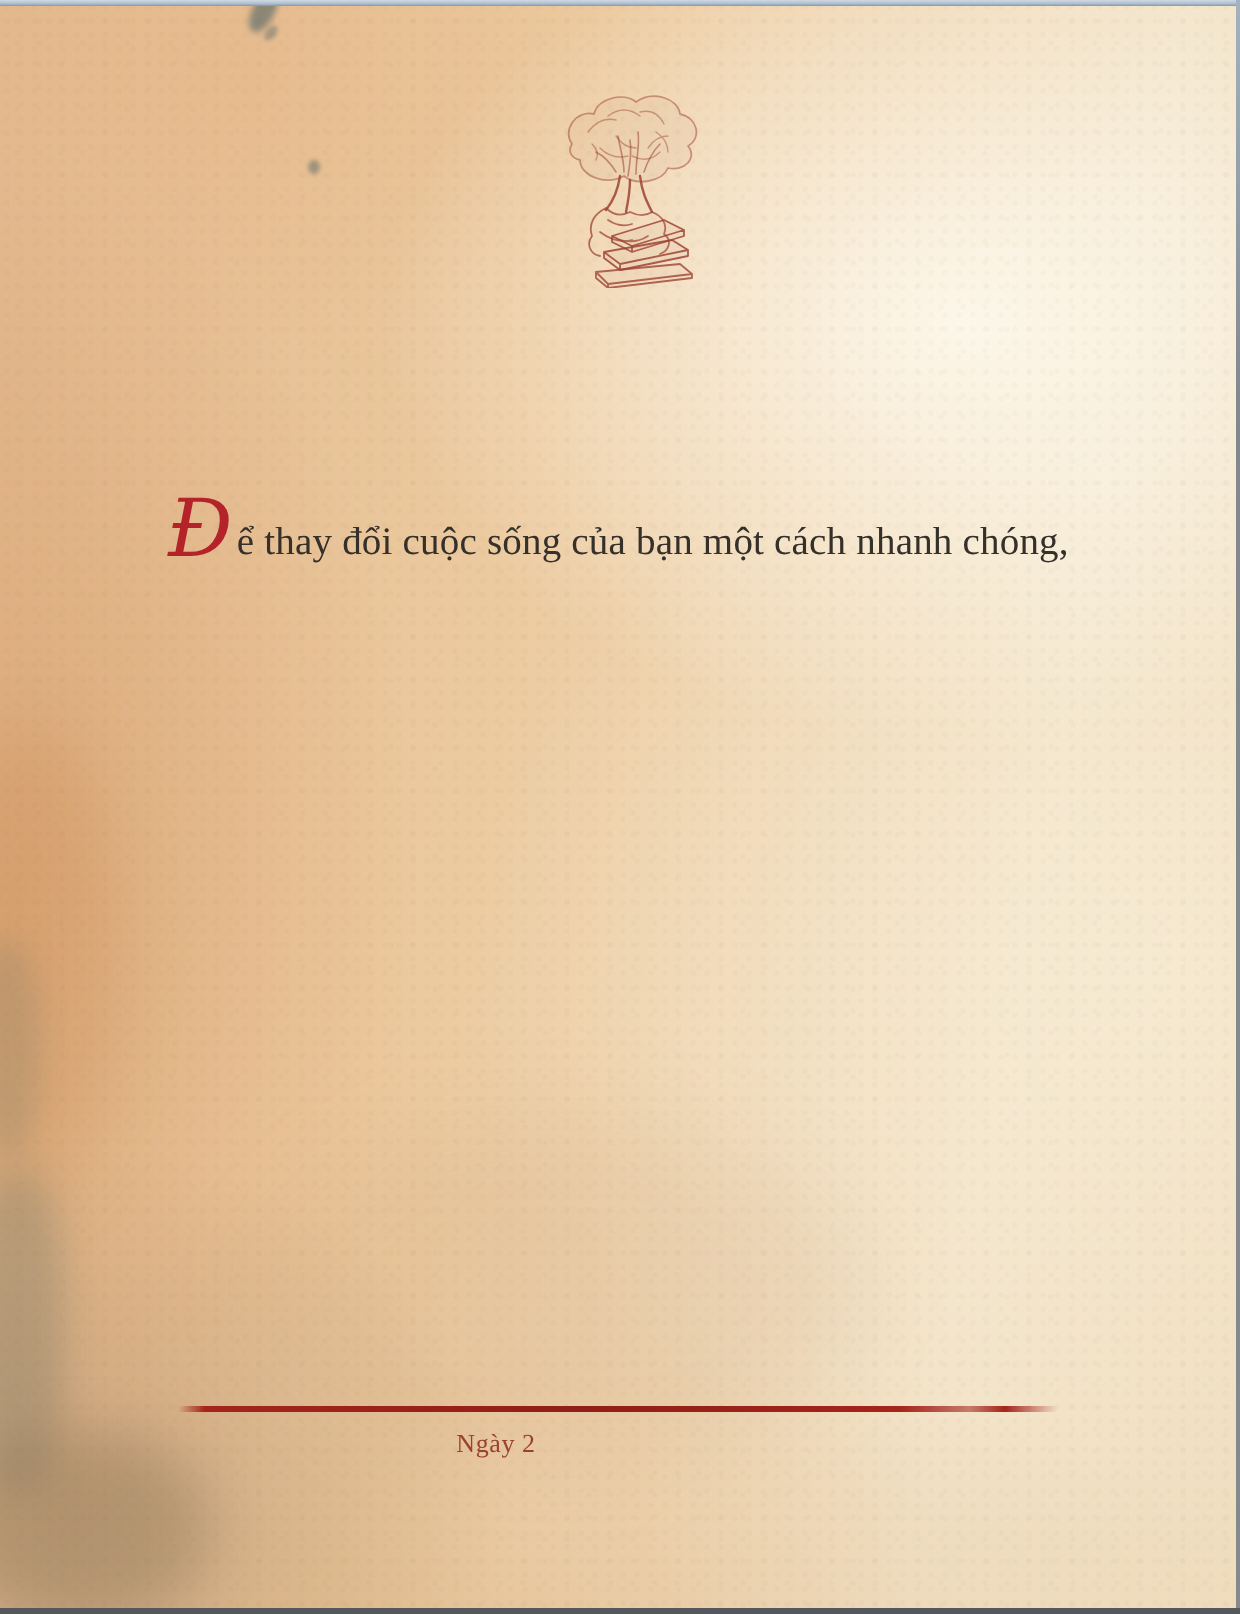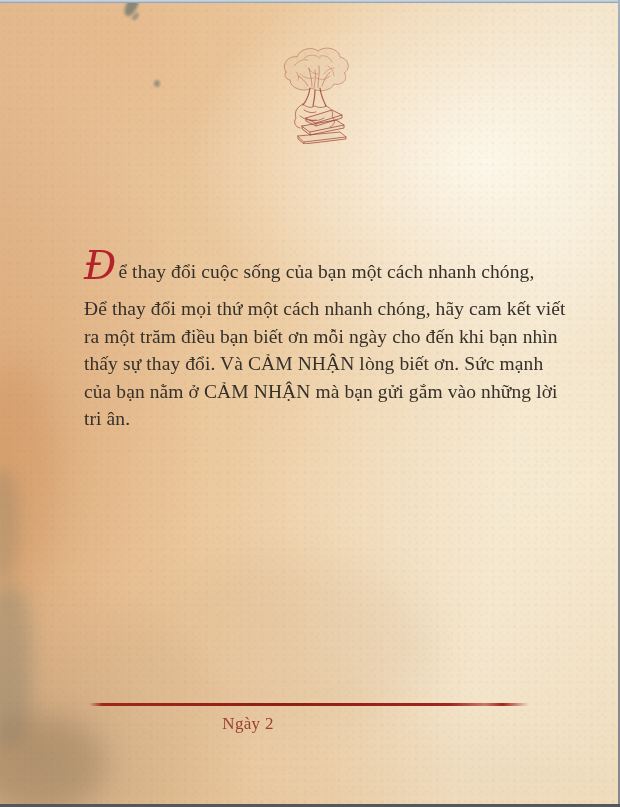--- a/index.html
+++ b/index.html
@@ -62,21 +62,21 @@
   }
 
   .footer-rule {
     position:absolute; left:89px; top:703px; width:440px; height:3px; border-radius:2px;
     background: linear-gradient(to right,
       rgba(163,37,28,0) 0%, #a3251c 3%, #8f1f18 45%, #a3251c 82%,
       rgba(163,37,28,0.55) 90%, #a3251c 94%, rgba(163,37,28,0) 100%);
   }
   .footer-label {
     position:absolute; top:714px; left:0; width:496px;
-    text-align:center; font-size:17px; color:#9a4130; letter-spacing:0.3px;
+    text-align:center; font-size:13px; color:#9a4130; letter-spacing:0.3px;
   }
 </style>
 </head>
 <body>
 
 <div class="page">
 
   <div class="grain"></div>
   <div class="stain stain-warm-left"></div>
   <div class="stain stain-left-mid"></div>
@@ -97,25 +97,20 @@
       <path d="M30,72 L56,64 L66,69 L40,77 Z M40,77 L40,80 L66,72 L66,69 M30,72 L30,75 L40,80" stroke-width="0.9" opacity="0.85" fill="rgba(200,150,120,0.12)"></path>
       <path d="M26,80 L60,74 L68,79 L34,86 Z M34,86 L34,89 L68,82 L68,79 M26,80 L26,83 L34,89" stroke-width="0.9" opacity="0.85" fill="rgba(200,150,120,0.12)"></path>
       <path d="M22,90 L64,86 L70,91 L28,96 Z M28,96 L28,98 L70,93 L70,91 M22,90 L22,93 L28,98" stroke-width="0.9" opacity="0.8" fill="rgba(200,150,120,0.10)"></path>
     </g>
   </svg>
 
   <div class="content">
     <div class="para para-1">
       <div class="first-line"><span class="dropcap">Đ</span><span>ể thay đổi cuộc sống của bạn một cách nhanh chóng,</span></div>
     </div>
-    <div class="para para-2 lines">Để thay đổi mọi thứ một cách nhanh chóng, hãy cam kết viết
-ra một trăm điều bạn biết ơn mỗi ngày cho đến khi bạn nhìn
-thấy sự thay đổi. Và CẢM NHẬN lòng biết ơn. Sức mạnh
-của bạn nằm ở CẢM NHẬN mà bạn gửi gắm vào những lời
-tri ân.</div>
   </div>
 
   <div class="footer-rule"></div>
   <div class="footer-label">Ngày 2</div>
 
   <div class="edge-top"></div>
   <div class="edge-right"></div>
   <div class="edge-bottom"></div>
 
 </div>

